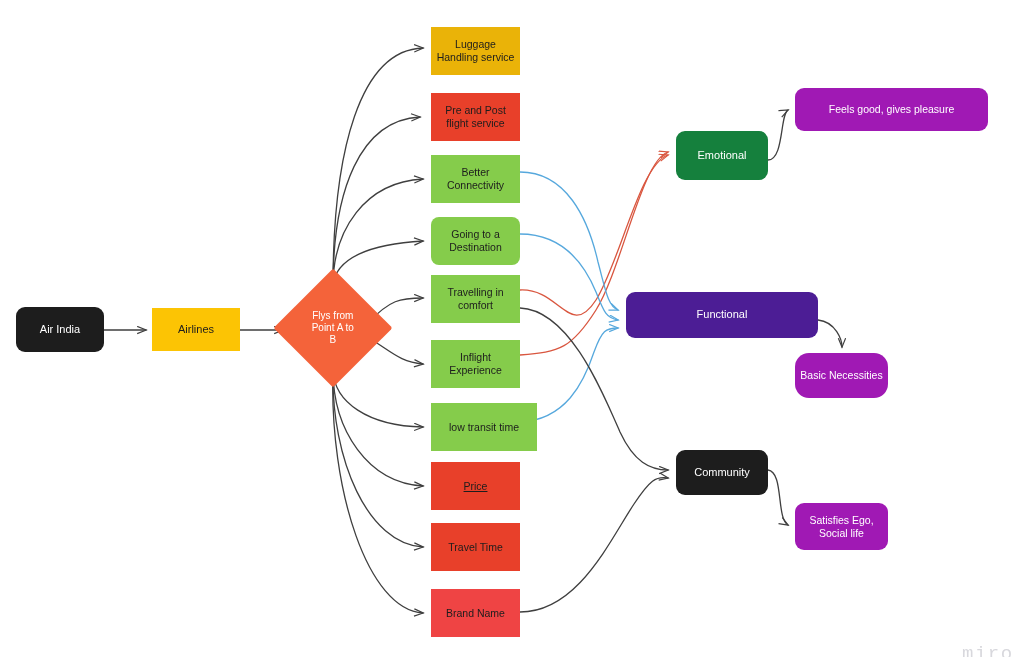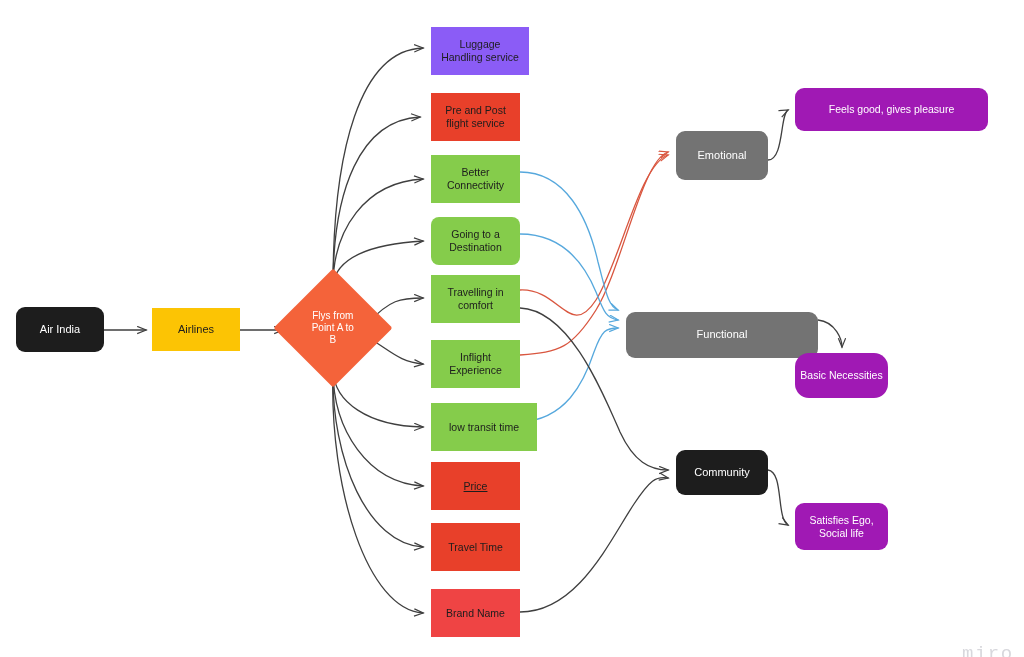--- a/index.html
+++ b/index.html
@@ -90,38 +90,38 @@
         <path d="M 768,470 C 784,472 776,518 788,525" fill="none" stroke="#3f3f3f" stroke-width="1.3" stroke-linecap="round" marker-end="url(#ah-dark)"></path>
       </g>
   </svg>
 
   <div id="node-layer">
       <div class="node node-rounded" style="left: 16px; top: 307px; width: 88px; height: 45px; background: rgb(29, 29, 29); color: rgb(255, 255, 255); font-size: 11px; justify-content: center;"><span>Air India</span></div>
       <div class="node node-rect" style="left: 152px; top: 308px; width: 88px; height: 43px; background: rgb(252, 196, 4); color: rgb(29, 29, 29); font-size: 11px;"><span>Airlines</span></div>
       <div class="node node-diamond" style="left: 291px; top: 286px; width: 84px; height: 84px; background: rgb(244, 99, 58); color: rgb(255, 255, 255); font-size: 10px;"><span class="diamond-label">Flys from
 Point A to
 B</span></div>
-      <div class="node node-rect" style="left: 431px; top: 27px; width: 98px; height: 48px; background: #8b5cf6; color: rgb(29, 29, 29); font-size: 10.5px;"><span>Luggage
+      <div class="node node-rect" style="left: 431px; top: 27px; width: 89px; height: 48px; background: #eab308; color: rgb(29, 29, 29); font-size: 10.5px;"><span>Luggage
 Handling service</span></div>
       <div class="node node-rect" style="left: 431px; top: 93px; width: 89px; height: 48px; background: rgb(232, 64, 42); color: rgb(29, 29, 29); font-size: 10.5px;"><span>Pre and Post
 flight service</span></div>
       <div class="node node-rect" style="left: 431px; top: 155px; width: 89px; height: 48px; background: rgb(133, 204, 75); color: rgb(29, 29, 29); font-size: 10.5px;"><span>Better
 Connectivity</span></div>
       <div class="node node-rect" style="left: 431px; top: 217px; width: 89px; height: 48px; background: rgb(133, 204, 75); color: rgb(29, 29, 29); font-size: 10.5px; border-radius: 8px;"><span>Going to a
 Destination</span></div>
       <div class="node node-rect" style="left: 431px; top: 275px; width: 89px; height: 48px; background: rgb(133, 204, 75); color: rgb(29, 29, 29); font-size: 10.5px;"><span>Travelling in
 comfort</span></div>
       <div class="node node-rect" style="left: 431px; top: 340px; width: 89px; height: 48px; background: rgb(133, 204, 75); color: rgb(29, 29, 29); font-size: 10.5px;"><span>Inflight
 Experience</span></div>
       <div class="node node-rect" style="left: 431px; top: 403px; width: 106px; height: 48px; background: rgb(133, 204, 75); color: rgb(29, 29, 29); font-size: 10.5px;"><span>low transit time</span></div>
       <div class="node node-rect" style="left: 431px; top: 462px; width: 89px; height: 48px; background: rgb(232, 64, 42); color: rgb(29, 29, 29); font-size: 10.5px; text-decoration: underline;"><span>Price</span></div>
       <div class="node node-rect" style="left: 431px; top: 523px; width: 89px; height: 48px; background: rgb(232, 64, 42); color: rgb(29, 29, 29); font-size: 10.5px;"><span>Travel Time</span></div>
       <div class="node node-rect" style="left: 431px; top: 589px; width: 89px; height: 48px; background: #ef4444; color: rgb(29, 29, 29); font-size: 10.5px;"><span>Brand Name</span></div>
-      <div class="node node-rounded" style="left: 676px; top: 131px; width: 92px; height: 49px; background: #737373; color: rgb(255, 255, 255); font-size: 11px;"><span>Emotional</span></div>
-      <div class="node node-rounded" style="left: 626px; top: 312px; width: 192px; height: 46px; background: #737373; color: rgb(255, 255, 255); font-size: 11px; text-align: center;"><span>Functional</span></div>
+      <div class="node node-rounded" style="left: 676px; top: 131px; width: 92px; height: 49px; background: #15803d; color: rgb(255, 255, 255); font-size: 11px;"><span>Emotional</span></div>
+      <div class="node node-rounded" style="left: 626px; top: 292px; width: 192px; height: 46px; background: #4c1d95; color: rgb(255, 255, 255); font-size: 11px; text-align: center;"><span>Functional</span></div>
       <div class="node node-rounded" style="left: 676px; top: 450px; width: 92px; height: 45px; background: rgb(29, 29, 29); color: rgb(255, 255, 255); font-size: 11px;"><span>Community</span></div>
       <div class="node node-rounded" style="left: 795px; top: 88px; width: 193px; height: 43px; background: rgb(160, 25, 180); color: rgb(255, 255, 255); font-size: 10.5px;"><span>Feels good, gives pleasure</span></div>
       <div class="node node-rounded" style="left: 795px; top: 353px; width: 93px; height: 45px; background: rgb(160, 25, 180); color: rgb(255, 255, 255); font-size: 10.5px; border-radius: 14px;"><span>Basic Necessities</span></div>
       <div class="node node-rounded" style="left: 795px; top: 503px; width: 93px; height: 47px; background: rgb(160, 25, 180); color: rgb(255, 255, 255); font-size: 10.5px;"><span>Satisfies Ego,
 Social life</span></div>
     </div>
 
   <div class="watermark" style="left: 962px; top: 618px; color: rgb(216, 216, 221);">miro</div>
 </div>
 

